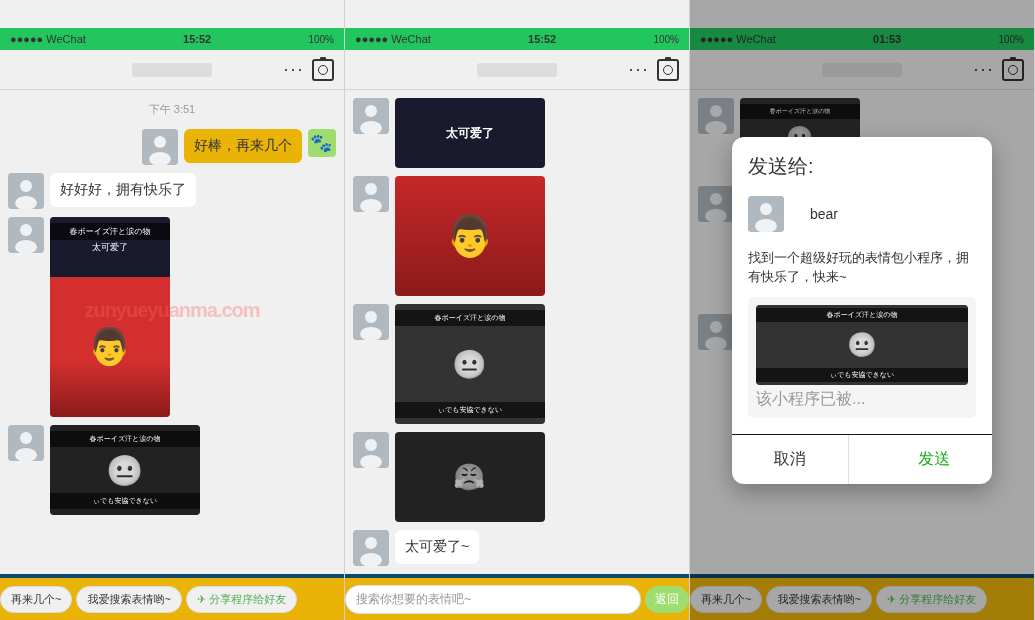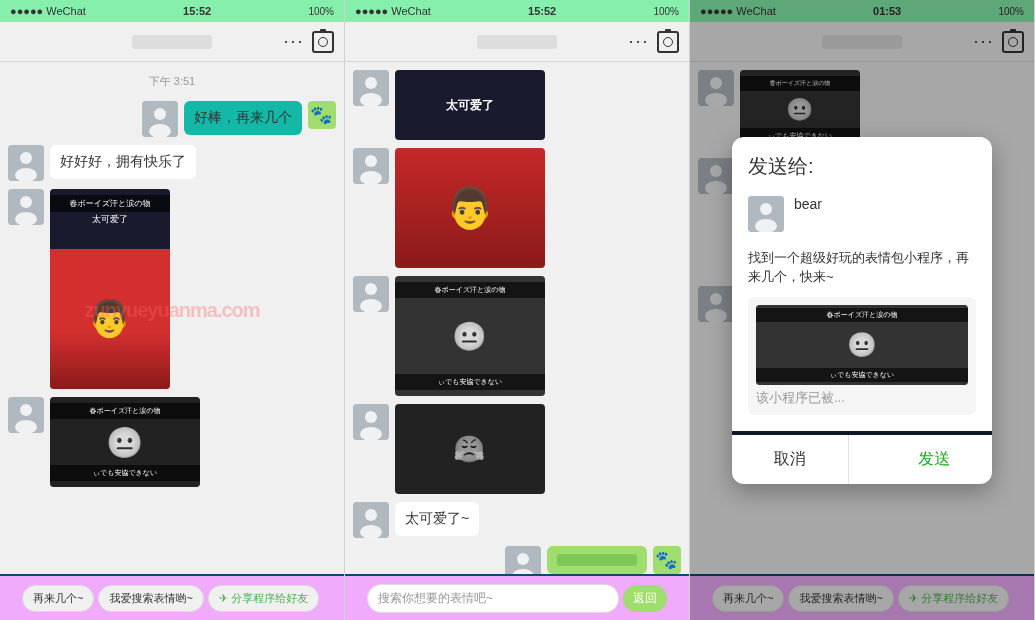--- a/index.html
+++ b/index.html
@@ -21,28 +21,29 @@
       display: flex;
       flex-direction: column;
       position: relative;
       overflow: hidden;
       border-right: 1px solid #d0d0d0;
     }
 
     
     .status-bar {
       height: 22px;
-      background: #86efac;
+      background: #22c55e;
       display: flex;
       align-items: center;
       justify-content: space-between;
       padding: 0 10px;
       font-size: 11px;
       color: #333;
       flex-shrink: 0;
+      margin-top: 28px;
     }
     .status-bar .time { font-weight: 600; }
     .status-bar .battery { font-size: 10px; display: flex; align-items: center; gap: 2px; }
 
     
     .nav-bar {
       height: 40px;
       background: #f0f0f0;
       display: flex;
       align-items: center;
@@ -138,21 +139,21 @@
       max-width: 200px;
       background: white;
       border-radius: 6px;
       padding: 8px 10px;
       font-size: 14px;
       color: #333;
       position: relative;
       word-break: break-all;
     }
     .bubble.mine {
-      background: #14b8a6;
+      background: #eab308;
     }
 
     
     .sticker-badge {
       width: 28px;
       height: 28px;
       background: #9fdd6e;
       border-radius: 4px;
       display: flex;
       align-items: center;
@@ -169,25 +170,25 @@
       flex-direction: column;
       position: relative;
     }
     .img-placeholder.tall { width: 120px; height: 200px; }
     .img-placeholder.medium { width: 150px; height: 120px; }
     .img-placeholder.small { width: 150px; height: 90px; }
 
     
     .bottom-bar {
       height: 46px;
-      background: #f0abfc;
-      border-top: 2px solid #0c4a6e;
-      display: flex;
-      align-items: center;
-      padding: 0 22px;
+      background: #eab308;
+      border-top: 4px solid #0c4a6e;
+      display: flex;
+      align-items: center;
+      padding: 0 0;
       gap: 4px;
       flex-shrink: 0;
     }
     .bottom-btn {
       background: #f0f0f0;
       border: 1px solid #ddd;
       border-radius: 14px;
       padding: 5px 10px;
       font-size: 11px;
       color: #333;
@@ -256,21 +257,22 @@
       box-shadow: 0 8px 24px rgba(0,0,0,0.3);
     }
     .dialog-header {
       padding: 16px 16px 8px;
       font-size: 20px;
       color: #333;
       font-weight: 500;
     }
     .dialog-recipient {
       display: flex;
-      gap: 10px;
+      align-items: center;
+      gap: 26px;
       padding: 8px 16px;
     }
     .dialog-avatar {
       width: 36px;
       height: 36px;
       background: #ccc;
       border-radius: 4px;
       flex-shrink: 0;
     }
     .dialog-recipient-name {
@@ -297,26 +299,26 @@
     }
     .dialog-preview-img {
       width: 100%;
       height: 80px;
       background: #888;
       border-radius: 4px;
       position: relative;
       overflow: hidden;
     }
     .dialog-preview-text {
-      font-size: 13px;
+      font-size: 16px;
       color: #999;
     }
     .dialog-actions {
       display: flex;
-      border-top: 4px solid #0f172a;
+      border-top: 1px solid #0f172a;
       gap: 8px;
     }
     .dialog-btn {
       flex: 1;
       padding: 14px;
       text-align: center;
       font-size: 16px;
     }
     .dialog-btn.cancel {
       color: #333;
@@ -687,21 +689,21 @@
           <svg viewBox="0 0 36 36" fill="none" xmlns="http://www.w3.org/2000/svg">
             <rect width="36" height="36" rx="4" fill="#b0b8c0"></rect>
             <circle cx="18" cy="13" r="6" fill="#fff" opacity="0.8"></circle>
             <ellipse cx="18" cy="30" rx="11" ry="7" fill="#fff" opacity="0.8"></ellipse>
           </svg>
         </div>
         <span class="dialog-recipient-name">bear</span>
       </div>
 
       <div class="dialog-content">
-        <div class="dialog-message">找到一个超级好玩的表情包小程序，再来几个，快来~</div>
+        <div class="dialog-message">找到一个超级好玩的表情包小程序，拥有快乐了，快来~</div>
         <div class="dialog-preview">
           <div class="dialog-preview-img">
             <div style="width:100%;height:100%;background:#333;position:relative;display:flex;align-items:center;justify-content:center;">
               <div style="position:absolute;top:3px;left:0;right:0;background:rgba(0,0,0,0.6);padding:2px 4px;font-size:7px;color:white;text-align:center;">春ボーイズ汗と涙の物</div>
               <span style="font-size:24px;filter:grayscale(1);">😐</span>
               <div style="position:absolute;bottom:3px;left:0;right:0;background:rgba(0,0,0,0.6);padding:2px 4px;font-size:7px;color:white;text-align:center;">ぃでも安協できない</div>
             </div>
           </div>
           <div class="dialog-preview-text">该小程序已被...</div>
         </div>

